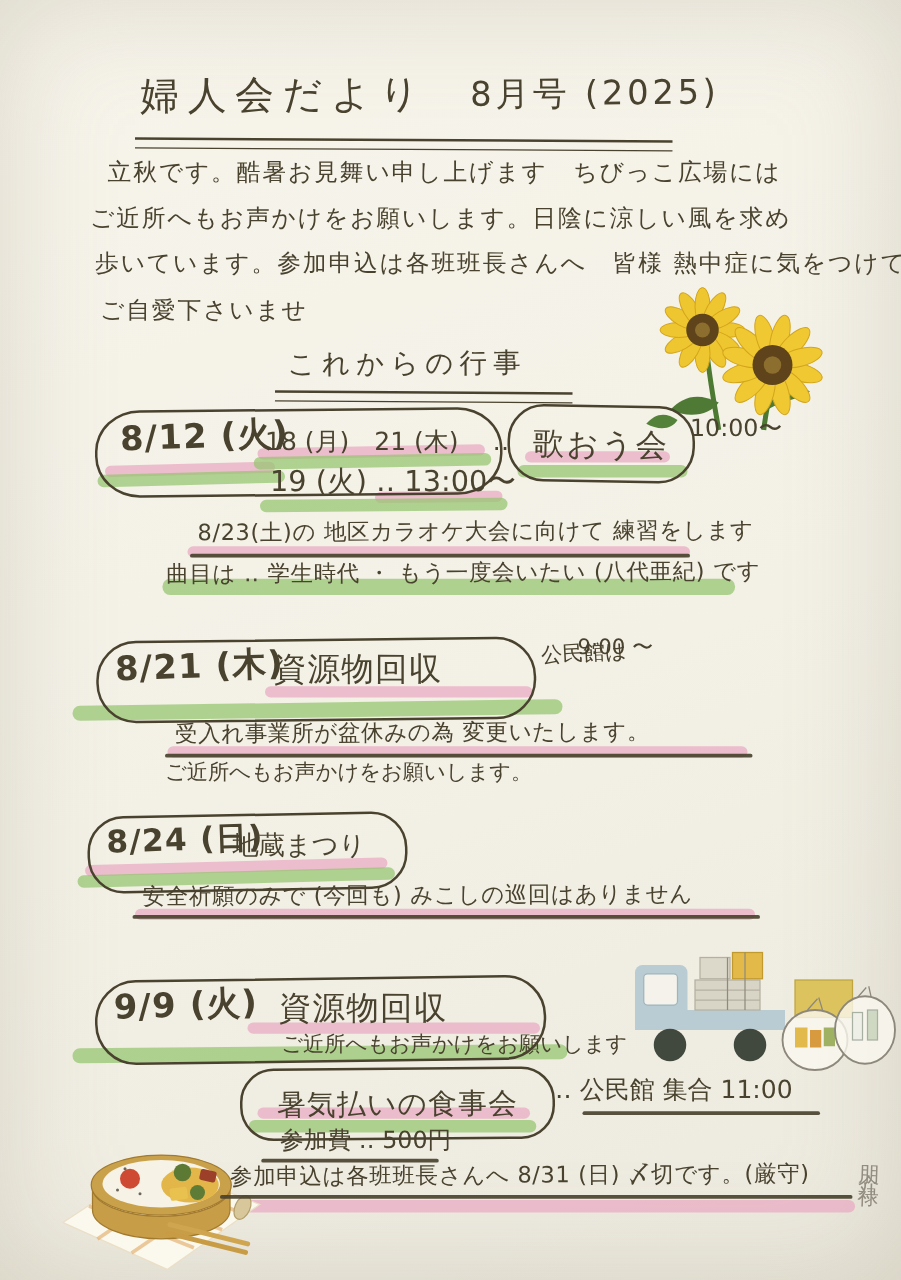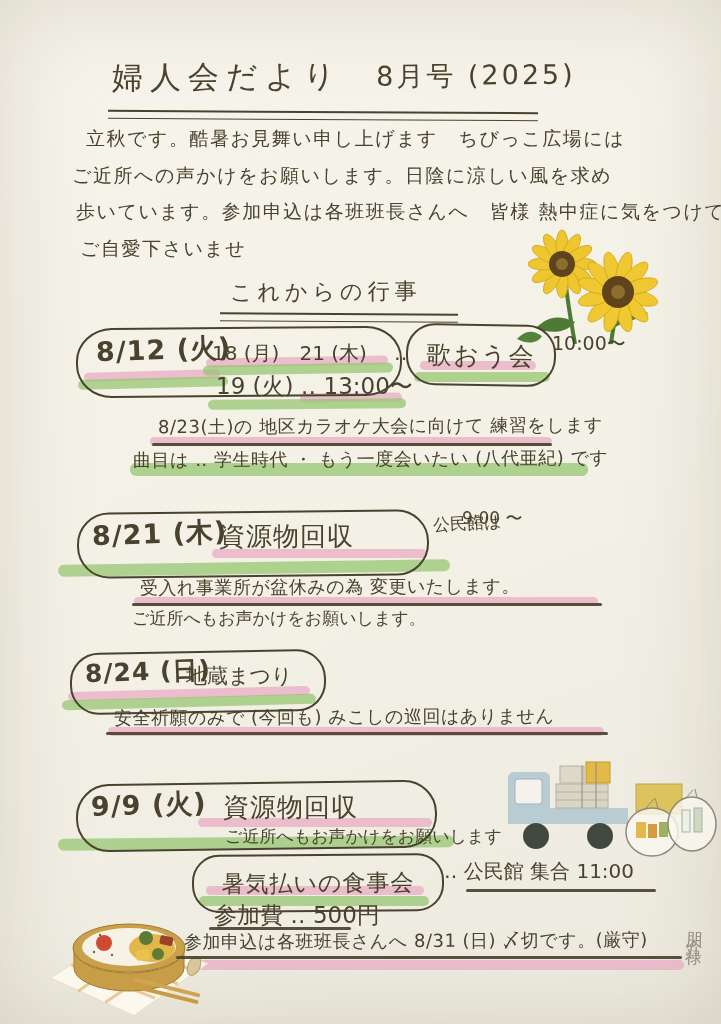--- a/index.html
+++ b/index.html
@@ -40,21 +40,21 @@
 <body>
 
 <div class="page">
 
   <div class="hw title" style="left:112px;top:56px">
     <span>婦人会だより</span><span class="issue">8月号 (2025)</span>
   </div>
   <div class="dbl" style="left:108px;top:111px;width:430px;transform:rotate(.3deg)"></div>
 
   <div class="hw intro" style="left:86px;top:127px">立秋です。酷暑お見舞い申し上げます　ちびっこ広場には</div>
-  <div class="hw intro" style="left:72px;top:164px">ご近所への声かけをお願いします。日陰に涼しい風を求め</div>
+  <div class="hw intro" style="left:72px;top:164px">ご近所へもお声かけをお願いします。日陰に涼しい風を求め</div>
   <div class="hw intro" style="left:76px;top:200px">歩いています。参加申込は各班班長さんへ　皆様 熱中症に気をつけて</div>
   <div class="hw intro" style="left:80px;top:237px">ご自愛下さいませ</div>
 
   <svg class="illu" style="left:514px;top:220px" width="150" height="126" viewBox="0 0 150 126">
     <defs>
       <ellipse id="pt1" rx="15" ry="6" fill="#eec62f" stroke="#d3a51c" stroke-width="0.8"></ellipse>
       <ellipse id="pt2" rx="18" ry="7" fill="#efc832" stroke="#d3a51c" stroke-width="0.8"></ellipse>
     </defs>
     <path d="M52 66 C55 92,58 106,61 124" stroke="#4c7a33" stroke-width="4" fill="none"></path>
     <path d="M102 92 C100 106,98 114,97 124" stroke="#4c7a33" stroke-width="4" fill="none"></path>
@@ -180,21 +180,21 @@
   </svg>
 
   <i class="hl pink" style="left:206px;top:886px;width:218px"></i>
   <i class="hl green" style="left:199px;top:896px;width:230px"></i>
   <div class="oval" style="left:192px;top:854px;width:248px;height:54px;border-radius:27px;transform:rotate(-.5deg);font-size:23px;letter-spacing:1px">
     <span>暑気払いの食事会</span>
   </div>
   <span class="ul" style="left:466px;top:889px;width:190px"></span>
   <div class="hw" style="left:444px;top:859px;font-size:20px">‥ 公民館 集合 11:00</div>
   <span class="ul" style="left:209px;top:927px;width:142px"></span>
-  <div class="hw" style="left:214px;top:901px;font-size:23px">参加費 ‥ 500円</div>
+  <div class="hw" style="left:224px;top:901px;font-size:19px">参加費 ‥ 500円</div>
   <span class="ul" style="left:176px;top:956px;width:506px"></span>
   <i class="hl pink" style="left:176px;top:960px;width:508px;height:10px"></i>
   <div class="hw note" style="left:184px;top:930px">参加申込は各班班長さんへ 8/31 (日) 〆切です。(厳守)</div>
 
   <svg class="illu" style="left:34px;top:870px" width="186" height="148" viewBox="0 0 186 148">
     <g transform="rotate(-6 93 100)">
       <polygon points="16,100 93,60 174,102 95,146" fill="#fbf8ee" stroke="#ebdfc6"></polygon>
       <g stroke="#e2a963" stroke-width="3" opacity=".6">
         <line x1="38" y1="89" x2="118" y2="131"></line>
         <line x1="60" y1="77" x2="142" y2="119"></line>

